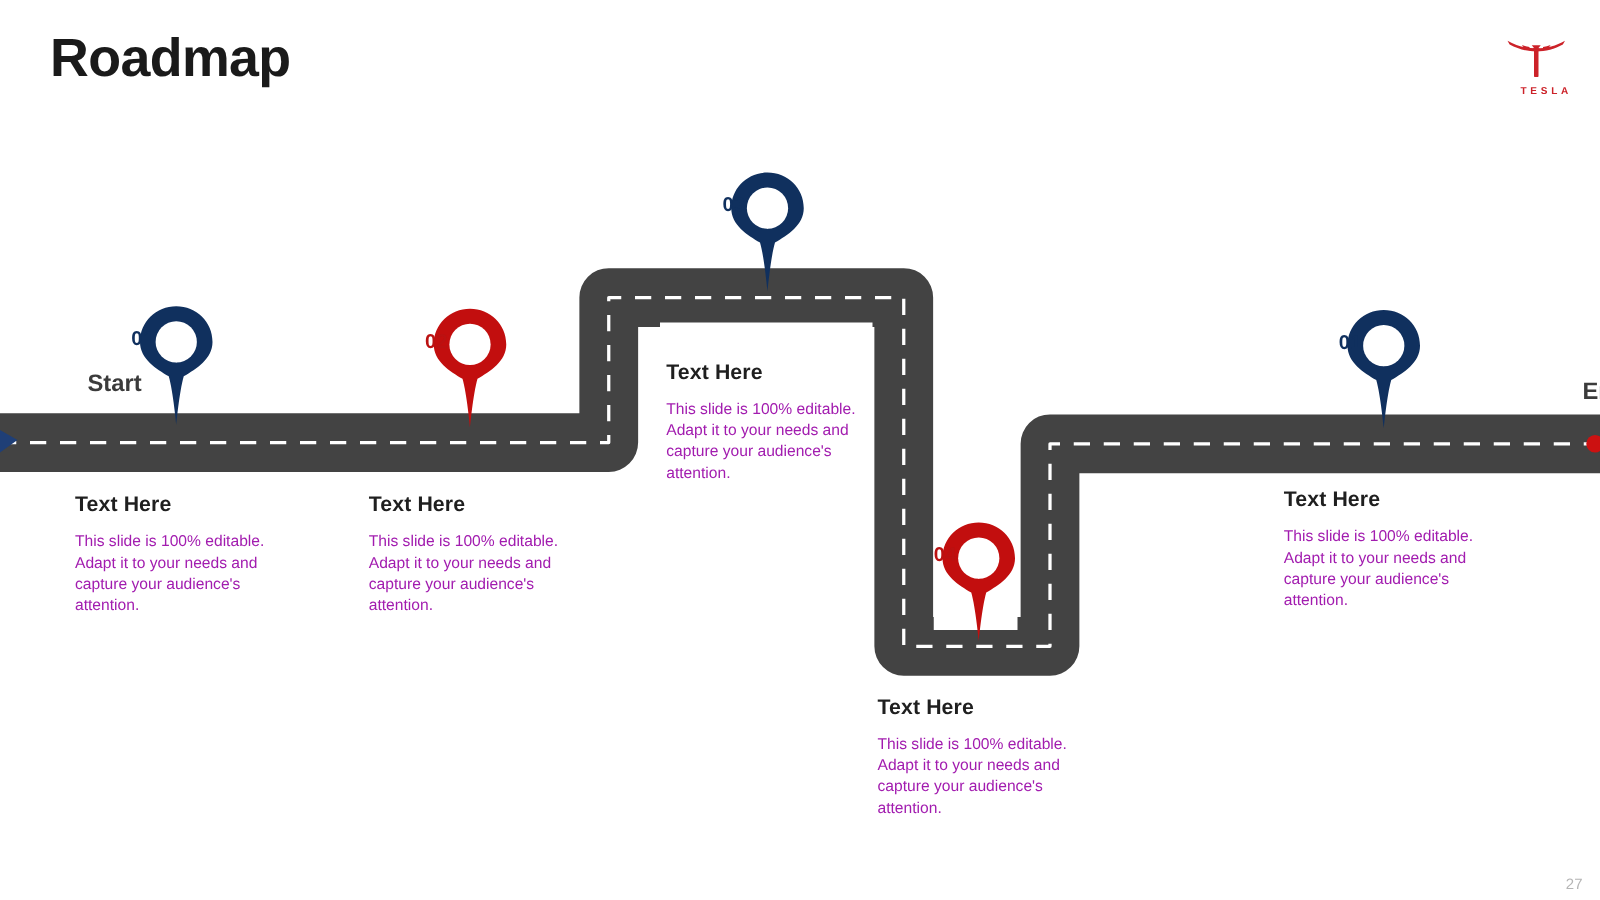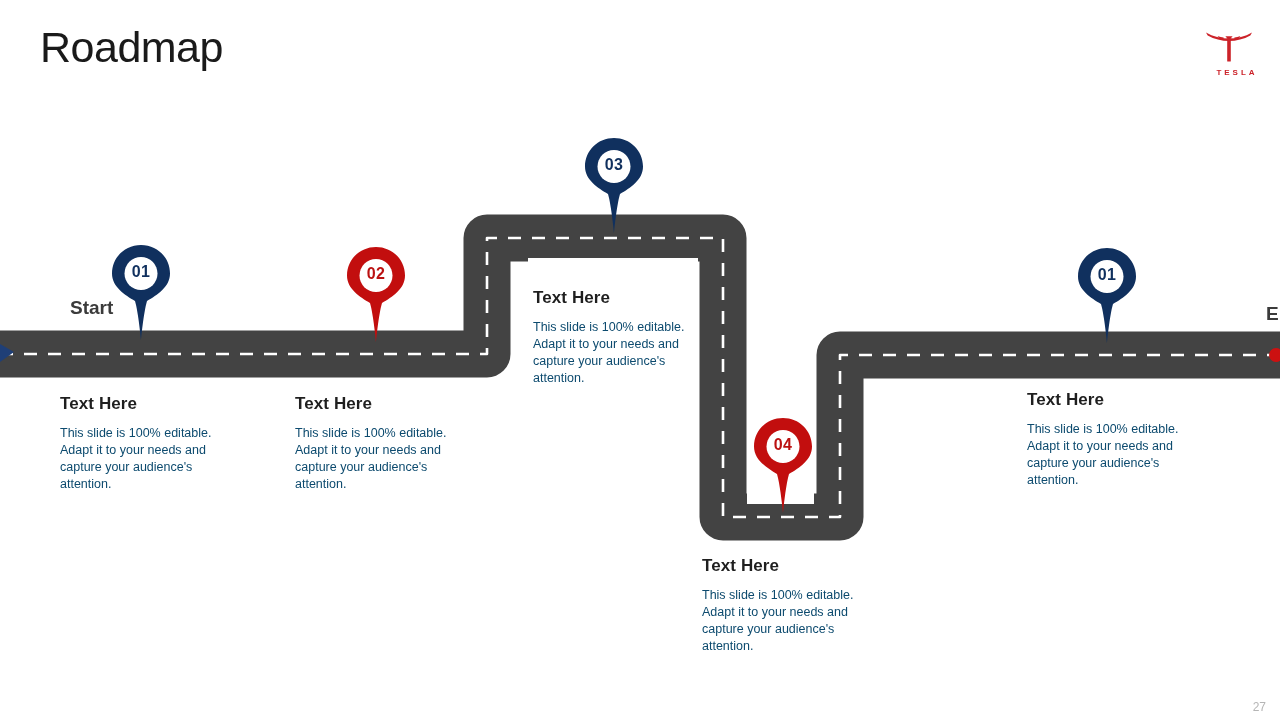--- a/index.html
+++ b/index.html
@@ -15,21 +15,21 @@
     font-family: "Liberation Sans", sans-serif;
     color: #231f20;
   }
 
   
   #page-title {
     position: absolute;
     left: 40px;
     top: 24px;
     font-size: 43px;
-    font-weight: normal;
+    font-weight: bold;
     letter-spacing: -0.5px;
     color: #1a1a1a;
     line-height: 1.1;
   }
 
   
   #tesla-logo {
     position: absolute;
     right: 20px;
     top: 22px;
@@ -75,21 +75,20 @@
     position: absolute;
     width: 72px;
     height: 98px;
   }
   .pin svg { display: block; overflow: visible; }
   .pin-num {
     position: absolute;
     left: 0;
     top: 20px;
     width: 72px;
-    text-align: center;
     font-size: 16px;
     font-weight: bold;
     letter-spacing: 0.3px;
   }
   .pin.navy .pin-num { color: #10305e; }
   .pin.red  .pin-num { color: #bb1111; }
 
   #pin-01 { left: 105px; top: 243px; }
   #pin-02 { left: 340px; top: 245px; }
   #pin-03 { left: 578px; top: 136px; }
@@ -112,21 +111,21 @@
   .tb-title {
     font-size: 17px;
     font-weight: bold;
     color: #1f1f1f;
     margin-bottom: 11px;
     letter-spacing: 0.1px;
   }
   .tb-body {
     font-size: 12.5px;
     line-height: 17px;
-    color: #0c4a6e;
+    color: #a21caf;
   }
 
   #block-01 { left: 60px;  top: 394px; width: 160px; }
   #block-02 { left: 295px; top: 394px; width: 160px; }
   #block-03 { left: 533px; top: 288px; width: 160px; }
   #block-04 { left: 702px; top: 556px; width: 160px; }
   #block-05 { left: 1027px; top: 390px; width: 160px; }
 
   
   #page-number {

